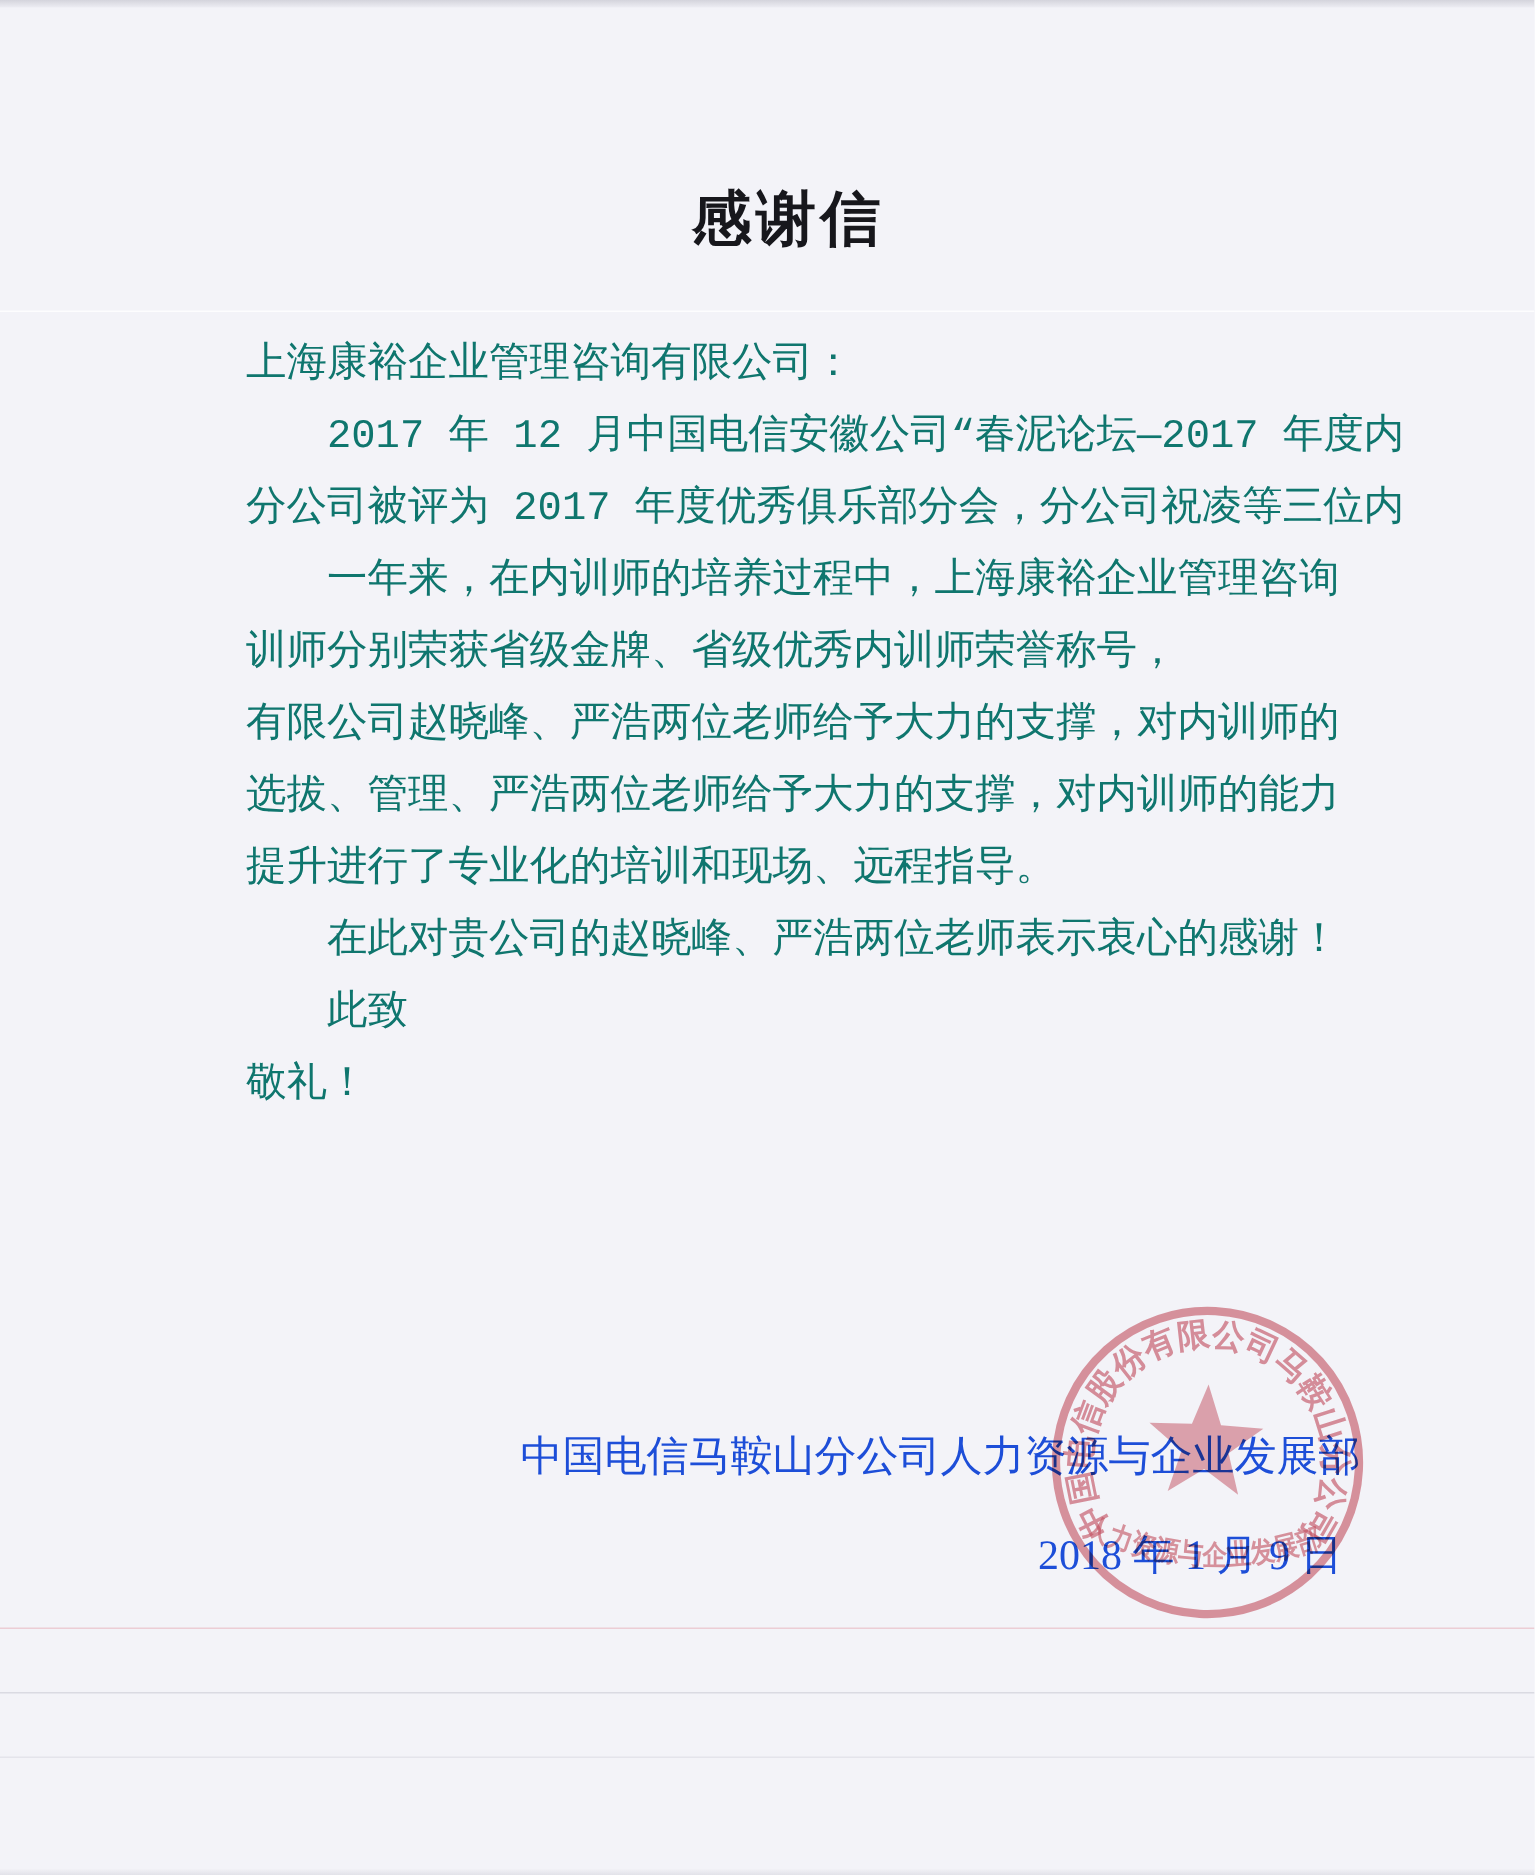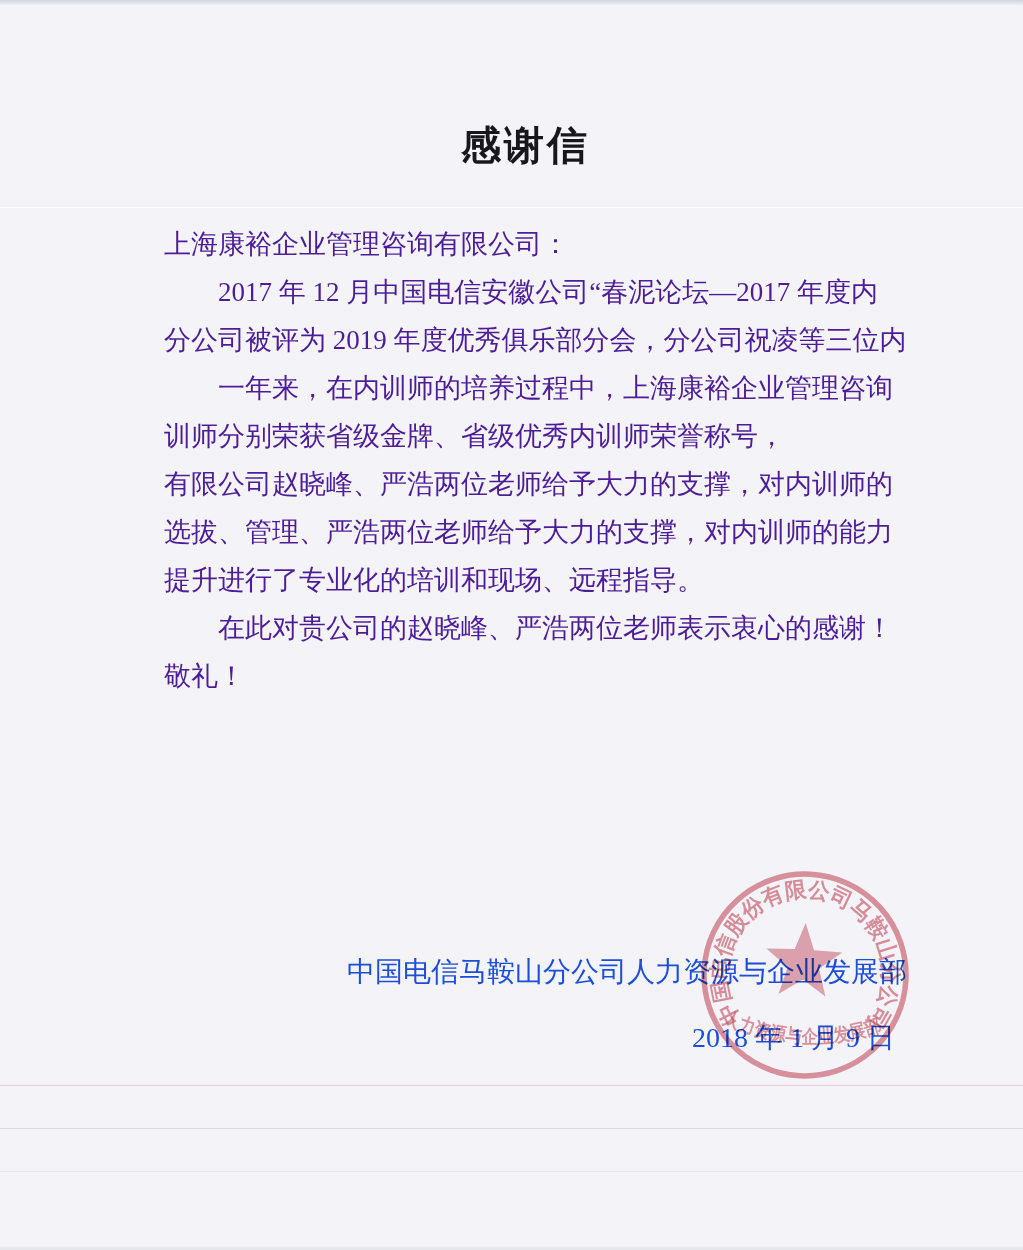--- a/index.html
+++ b/index.html
@@ -26,22 +26,23 @@
 
   .doc-title{
     position:absolute;left:0;top:118px;width:100%;
     text-align:center;
     font-size:40px;font-weight:700;color:#17171c;
     letter-spacing:3px;
     transform:translateX(14px);
   }
   .letter-body{
     position:absolute;left:164px;top:220px;width:780px;
-    font-size:27px;color:#4c1d95;line-height:48px;
+    font-size:27px;color:#0f766e;line-height:48px;
     white-space:nowrap;
+    font-family:Liberation Mono, monospace;
   }
   .letter-body .line{height:48px;}
   .letter-body .indent{text-indent:54px;}
   .signature-block{
     position:absolute;right:116px;top:948px;
     text-align:right;
     font-size:28px;color:#1d4ed8;
   }
   .signature-block .sig{height:48px;line-height:48px;}
   .signature-block .date{height:48px;line-height:48px;margin-top:18px;padding-right:12px;}
@@ -66,27 +67,28 @@
 <div class="artifact a1"></div>
 <div class="artifact a2"></div>
 <div class="artifact a3"></div>
 <div class="artifact a4"></div>
 
 <div class="doc-title">感谢信</div>
 
 <div class="letter-body">
   <div class="line">上海康裕企业管理咨询有限公司：</div>
   <div class="line indent">2017 年 12 月中国电信安徽公司“春泥论坛—2017 年度内</div>
-  <div class="line">分公司被评为 2019 年度优秀俱乐部分会，分公司祝凌等三位内</div>
+  <div class="line">分公司被评为 2017 年度优秀俱乐部分会，分公司祝凌等三位内</div>
   <div class="line indent">一年来，在内训师的培养过程中，上海康裕企业管理咨询</div>
   <div class="line">训师分别荣获省级金牌、省级优秀内训师荣誉称号，</div>
   <div class="line">有限公司赵晓峰、严浩两位老师给予大力的支撑，对内训师的</div>
   <div class="line">选拔、管理、严浩两位老师给予大力的支撑，对内训师的能力</div>
   <div class="line">提升进行了专业化的培训和现场、远程指导。</div>
   <div class="line indent">在此对贵公司的赵晓峰、严浩两位老师表示衷心的感谢！</div>
+  <div class="line indent">此致</div>
   <div class="line">敬礼！</div>
 </div>
 
 <div class="signature-block">
   <div class="sig">中国电信马鞍山分公司人力资源与企业发展部</div>
   <div class="date">2018 年 1 月 9 日</div>
 </div>
 
 <div class="seal">
   <svg viewBox="0 0 280 280" xmlns="http://www.w3.org/2000/svg">

